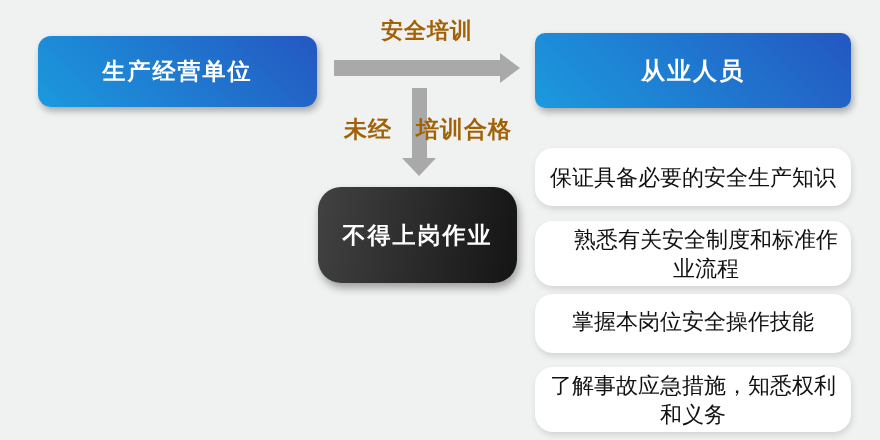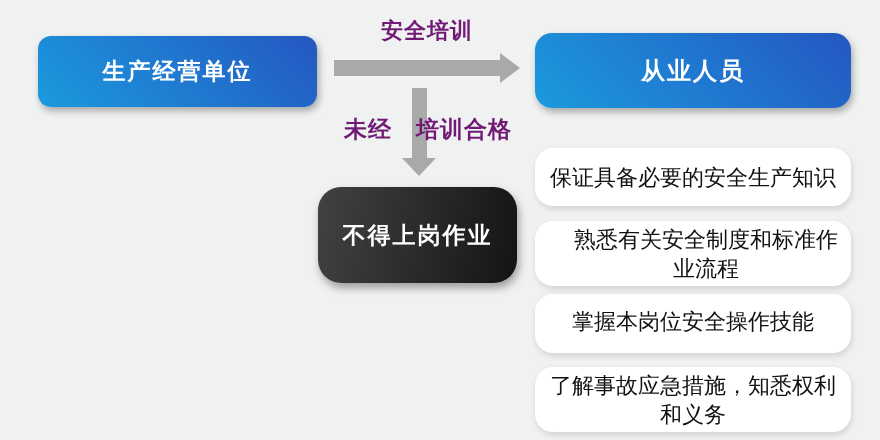--- a/index.html
+++ b/index.html
@@ -28,21 +28,21 @@
   .node-blue {
     background: linear-gradient(45deg, #1b9ade 0%, #2457c1 100%);
     box-shadow: 2px 4px 7px rgba(0,0,0,0.30);
   }
   .node-producer {
     left: 38px; top: 36px; width: 279px; height: 71px;
     border-radius: 13px; font-size: 23px;
   }
   .node-worker {
     left: 535px; top: 33px; width: 316px; height: 75px;
-    border-radius: 17px; font-size: 24px;
+    border-radius: 10px; font-size: 24px;
   }
   .node-forbidden {
     left: 318px; top: 187px; width: 199px; height: 96px;
     border-radius: 23px; font-size: 23px;
     background: linear-gradient(100deg, #424242 0%, #141414 100%);
     box-shadow: 2px 5px 9px rgba(0,0,0,0.35);
   }
 
   
   .arrow-right-shaft {
@@ -68,21 +68,21 @@
     left: 402px; top: 158px;
     width: 0; height: 0;
     border-left: 17px solid transparent;
     border-right: 17px solid transparent;
     border-top: 18px solid #a9a9a9;
   }
 
   
   .edge-label {
     position: absolute;
-    color: #701a75;
+    color: #a16207;
     font-weight: bold;
     white-space: nowrap;
     z-index: 3;
   }
   .label-training {
     left: 334px; top: 16px; width: 186px;
     text-align: center; font-size: 22px; letter-spacing: 1px;
   }
   .label-untrained {
     left: 344px; top: 114px;

